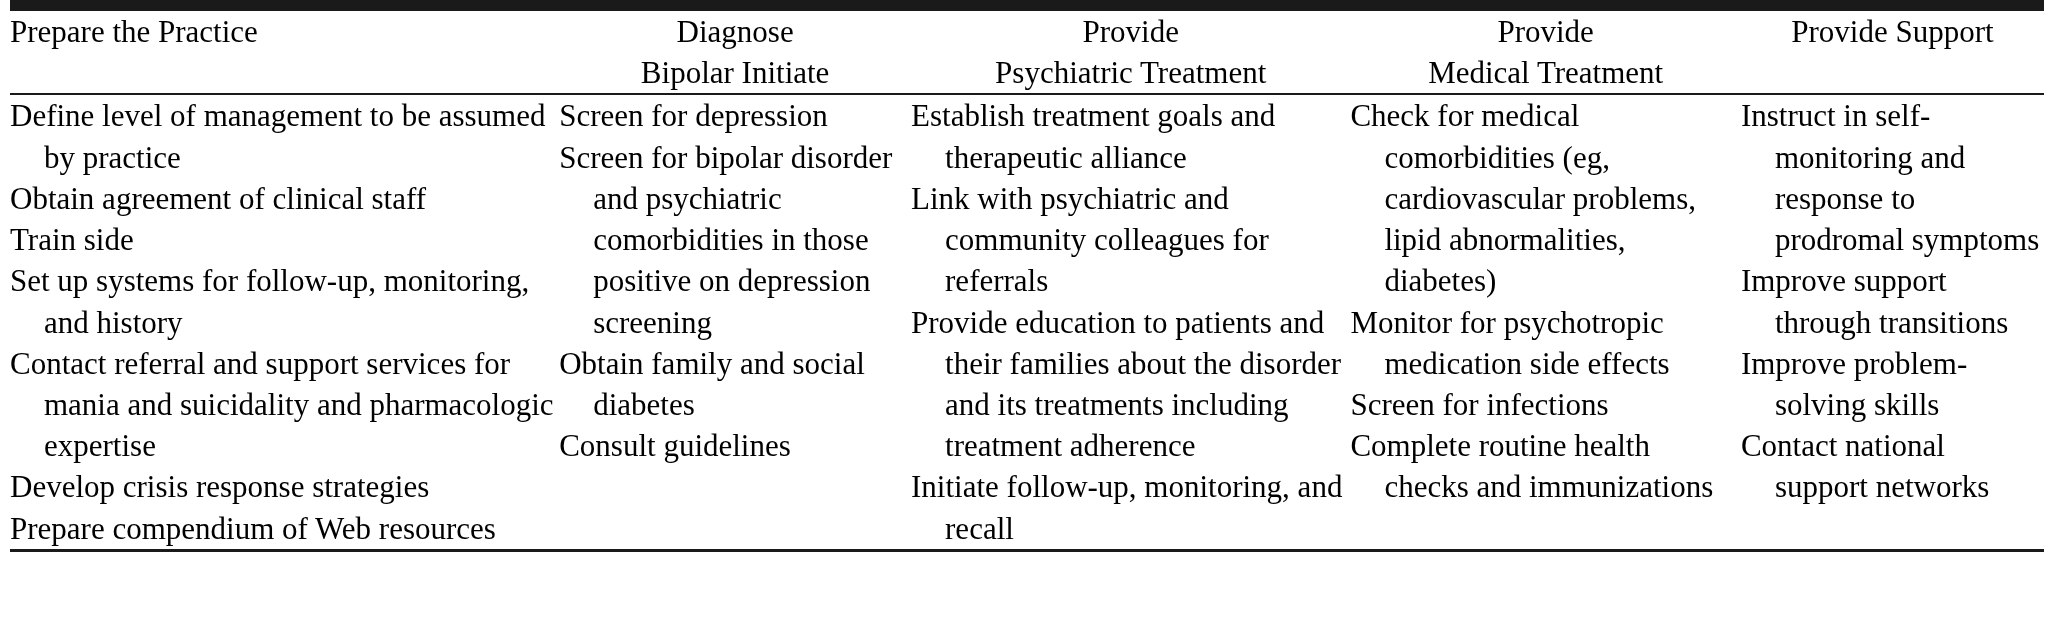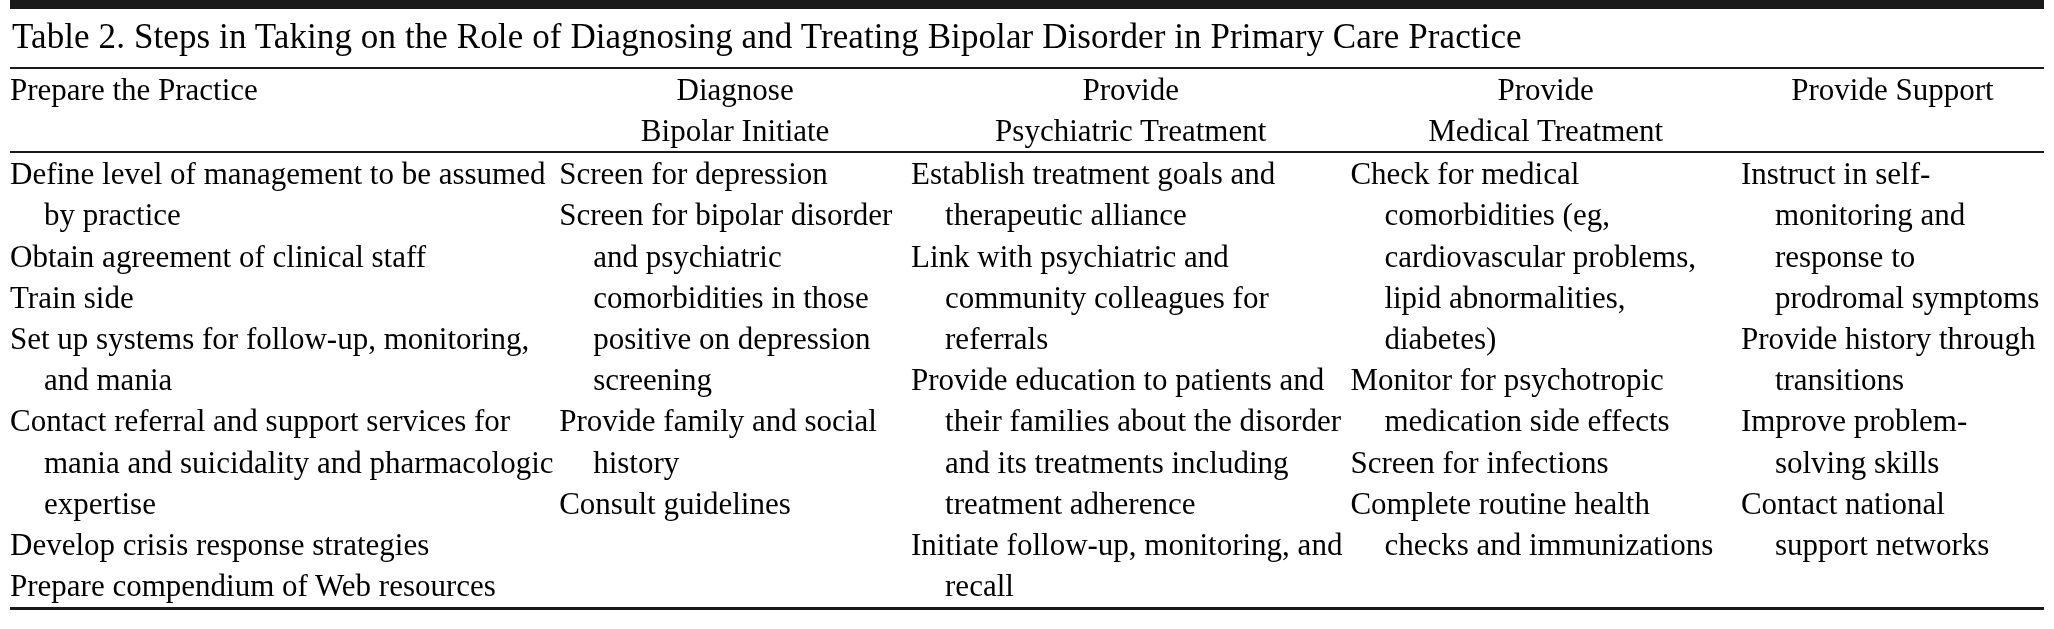--- a/index.html
+++ b/index.html
@@ -104,21 +104,20 @@
   .cell-c5 { }
 </style>
 </head>
 <body>
 
 <div class="page">
   <div class="table-wrap">
 
     <div class="rule-top"></div>
 
-    <div class="caption">Table 2. Steps in Taking on the Role of Diagnosing and Treating Bipolar Disorder in Primary Care Practice</div>
 
     <div class="rule-thin"></div>
 
     <table class="data">
       <colgroup>
         <col class="col-1">
         <col class="col-2">
         <col class="col-3">
         <col class="col-4">
         <col class="col-5">
@@ -157,31 +156,31 @@
         <col class="col-4">
         <col class="col-5">
       </colgroup>
       <tbody>
         <tr>
           <td class="c1 cell-left">
             <ul class="items">
               <li>Define level of management to be assumed by practice</li>
               <li>Obtain agreement of clinical staff</li>
               <li>Train side</li>
-              <li>Set up systems for follow-up, monitoring, and mania</li>
+              <li>Set up systems for follow-up, monitoring, and history</li>
               <li>Contact referral and support services for mania and suicidality and pharmacologic expertise</li>
               <li>Develop crisis response strategies</li>
               <li>Prepare compendium of Web resources</li>
             </ul>
           </td>
           <td class="c2">
             <ul class="items">
               <li>Screen for depression</li>
               <li>Screen for bipolar disorder and psychiatric comorbidities in those positive on depression screening</li>
-              <li>Provide family and social history</li>
+              <li>Obtain family and social diabetes</li>
               <li>Consult guidelines</li>
             </ul>
           </td>
           <td class="c3">
             <ul class="items">
               <li>Establish treatment goals and therapeutic alliance</li>
               <li>Link with psychiatric and community colleagues for referrals</li>
               <li>Provide education to patients and their families about the disorder and its treatments including treatment adherence</li>
               <li>Initiate follow-up, monitoring, and recall</li>
             </ul>
@@ -190,21 +189,21 @@
             <ul class="items">
               <li>Check for medical comorbidities (eg, cardiovascular problems, lipid abnormalities, diabetes)</li>
               <li>Monitor for psychotropic medication side effects</li>
               <li>Screen for infections</li>
               <li>Complete routine health checks and immunizations</li>
             </ul>
           </td>
           <td class="c5 cell-c5">
             <ul class="items">
               <li>Instruct in self-monitoring and response to prodromal symptoms</li>
-              <li>Provide history through transitions</li>
+              <li>Improve support through transitions</li>
               <li>Improve problem-solving skills</li>
               <li>Contact national support networks</li>
             </ul>
           </td>
         </tr>
       </tbody>
     </table>
 
     <div class="rule-bottom"></div>
 

